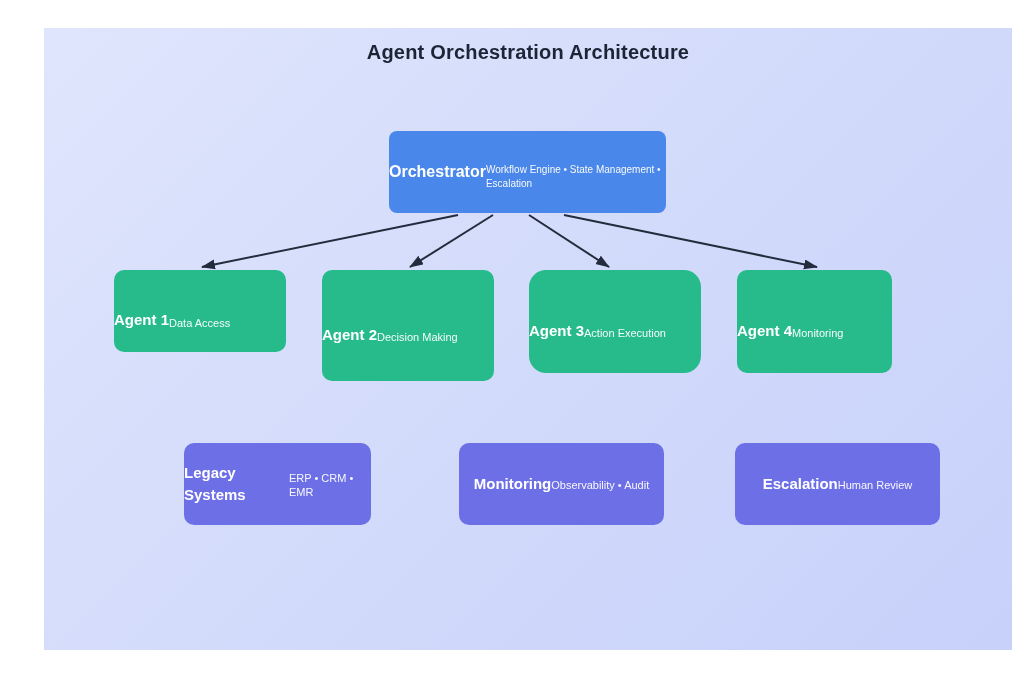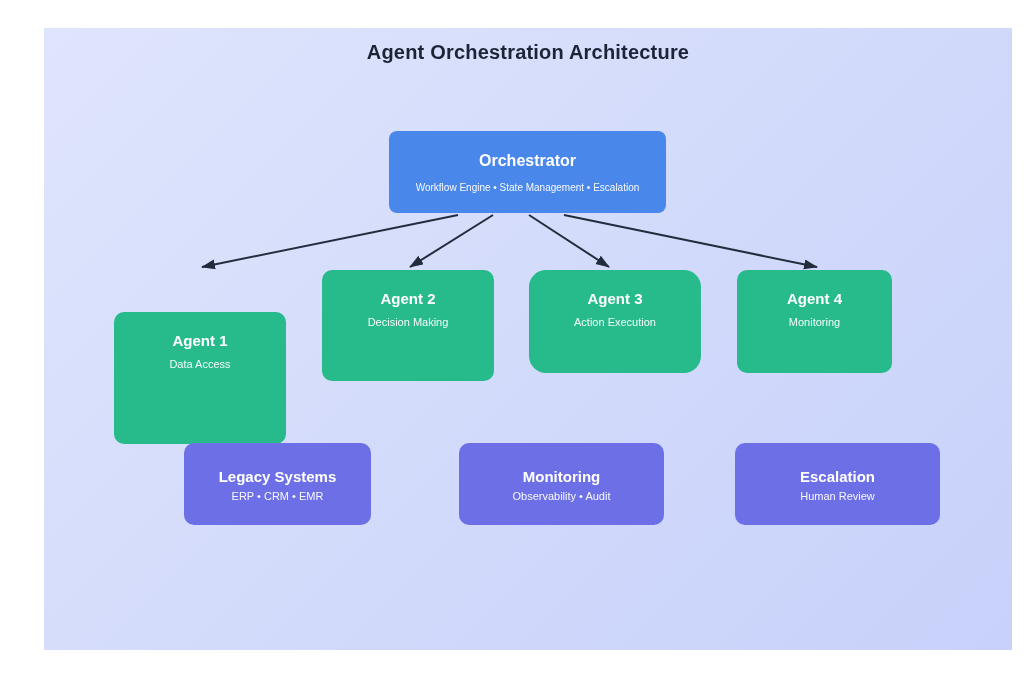--- a/index.html
+++ b/index.html
@@ -30,21 +30,21 @@
     position: absolute;
     left: 0; top: 0;
     width: 968px; height: 622px;
   }
   .arrows line { stroke: var(--arrow, #232c3d); stroke-width: 2; }
   .arrows marker path { fill: var(--arrow, #232c3d); }
   .node {
     position: absolute;
     box-sizing: border-box;
     display: flex;
-    flex-direction: column;
+    flex-direction: row;
     align-items: center;
     text-align: left;
     color: #ffffff;
   }
   .node .node-title { font-weight: bold; line-height: 22px; }
   .node .node-subtitle { line-height: 14px; color: rgba(255,255,255,0.95); }
   .orchestrator {
     background: var(--orchestrator, #4a87ea);
     border-radius: 8px;
     justify-content: center;
@@ -83,21 +83,21 @@
     <line x1="449" y1="187" x2="366" y2="239" marker-end="url(#ah)"></line>
     <line x1="485" y1="187" x2="565" y2="239" marker-end="url(#ah)"></line>
     <line x1="520" y1="187" x2="773" y2="239" marker-end="url(#ah)"></line>
   </svg>
 
   <div class="node orchestrator" style="left:345px; top:103px; width:277px; height:82px;">
     <div class="node-title">Orchestrator</div>
     <div class="node-subtitle">Workflow Engine • State Management • Escalation</div>
   </div>
 
-  <div class="node agent" style="left:70px; top:242px; width:172px; height:132px;margin-top:42px;">
+  <div class="node agent" style="left:70px; top:242px; width:172px; height:82px;">
     <div class="node-title">Agent 1</div>
     <div class="node-subtitle">Data Access</div>
   </div>
 
   <div class="node agent" style="left:278px; top:242px; width:172px; height:111px;">
     <div class="node-title">Agent 2</div>
     <div class="node-subtitle">Decision Making</div>
   </div>
 
   <div class="node agent" style="left:485px; top:242px; width:172px; height:103px;border-radius:17px;">

